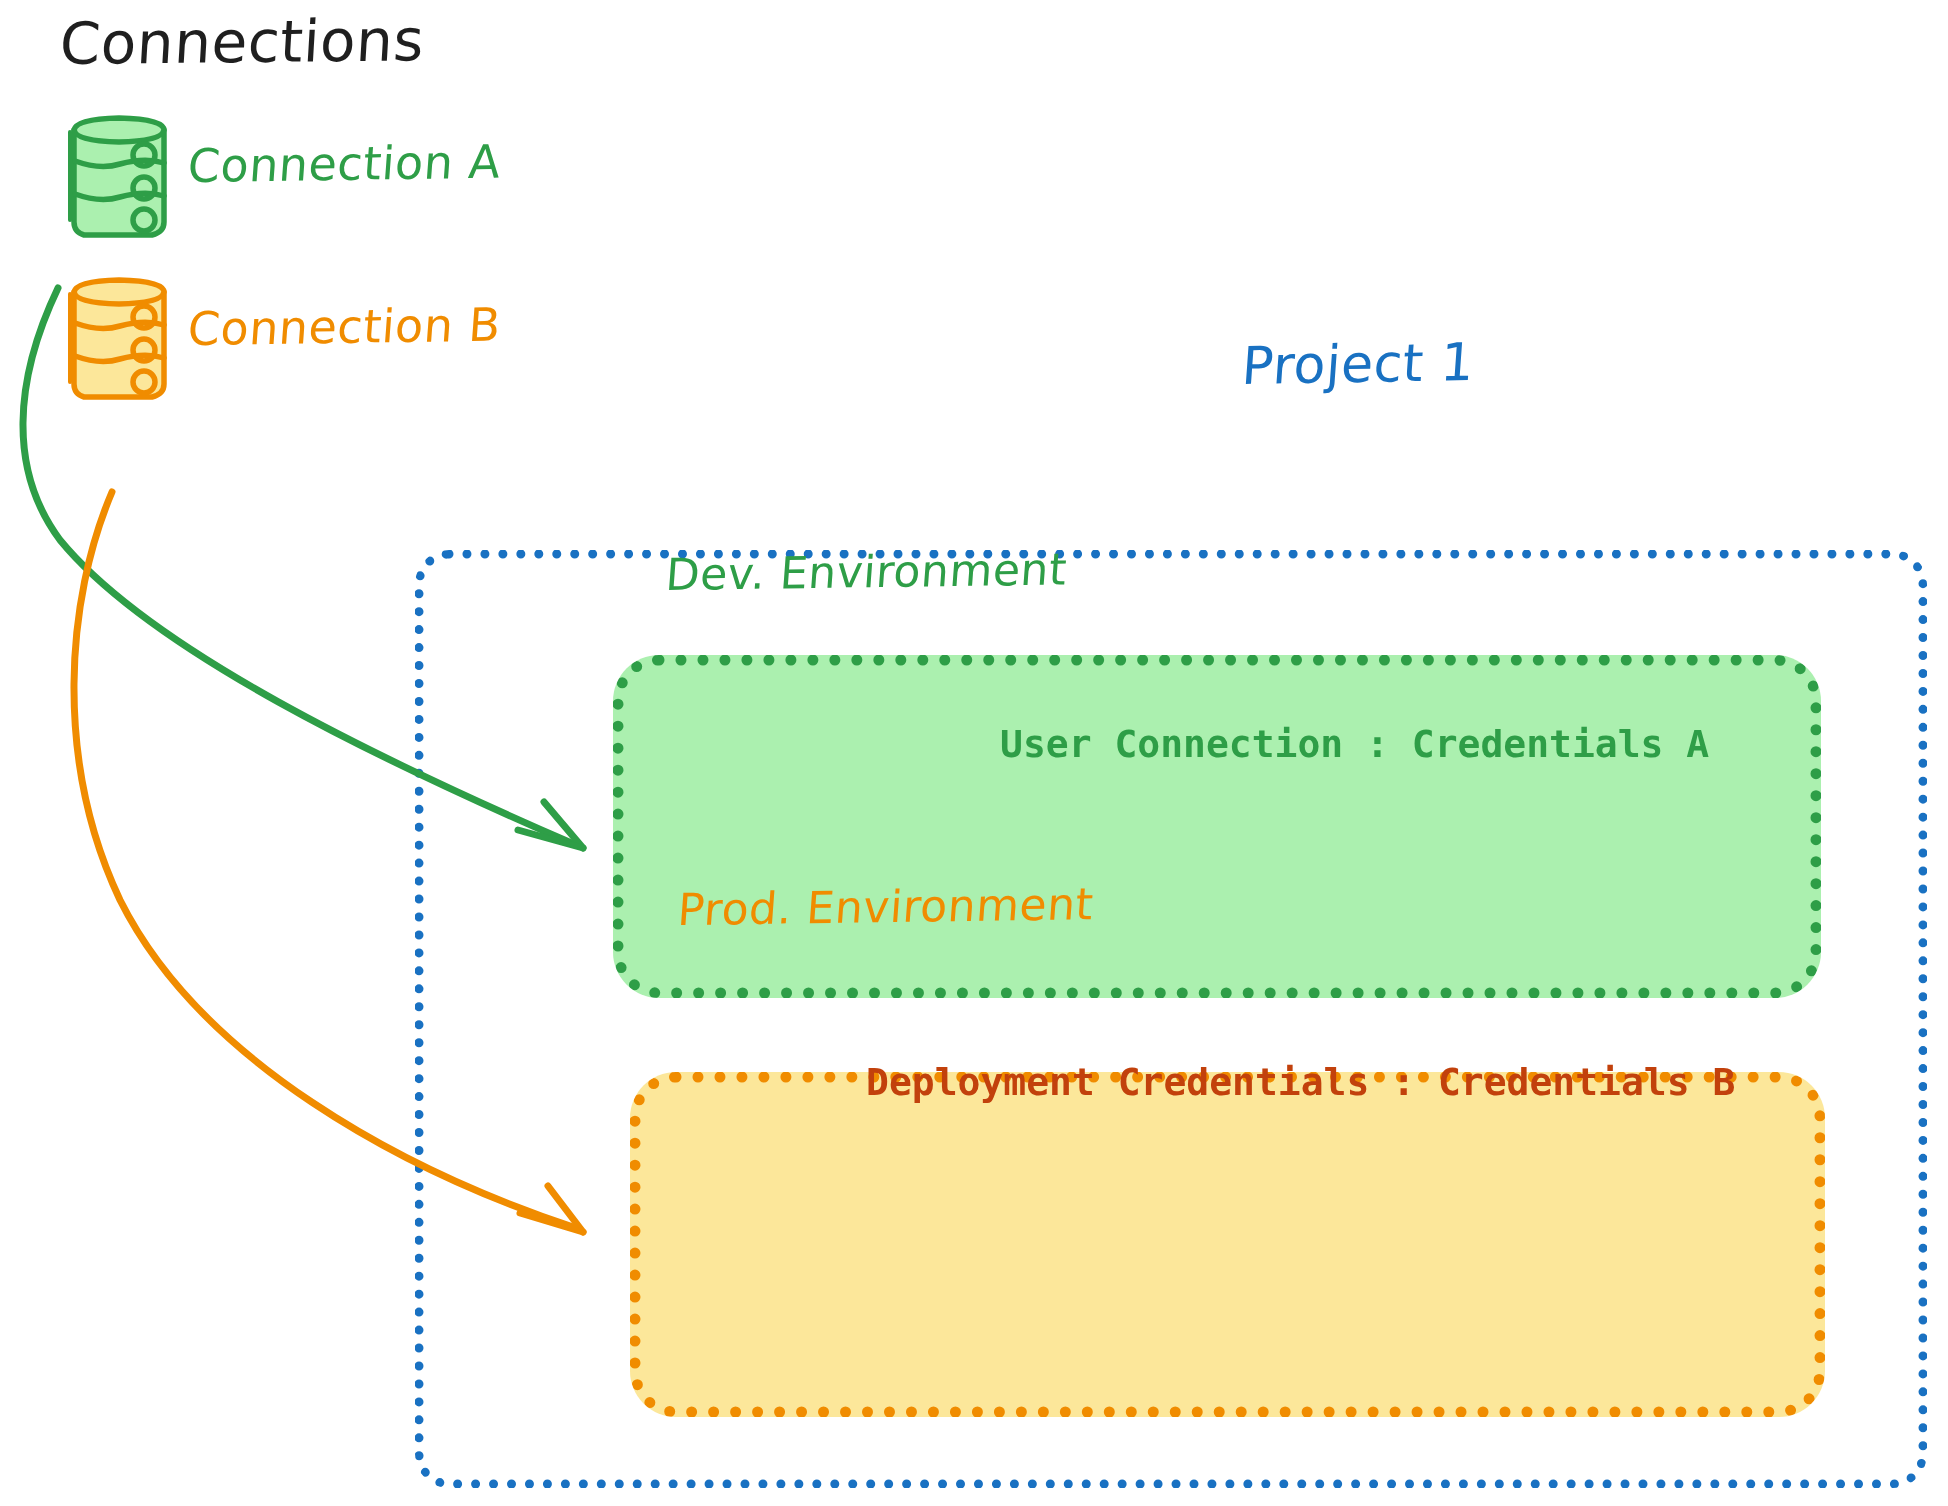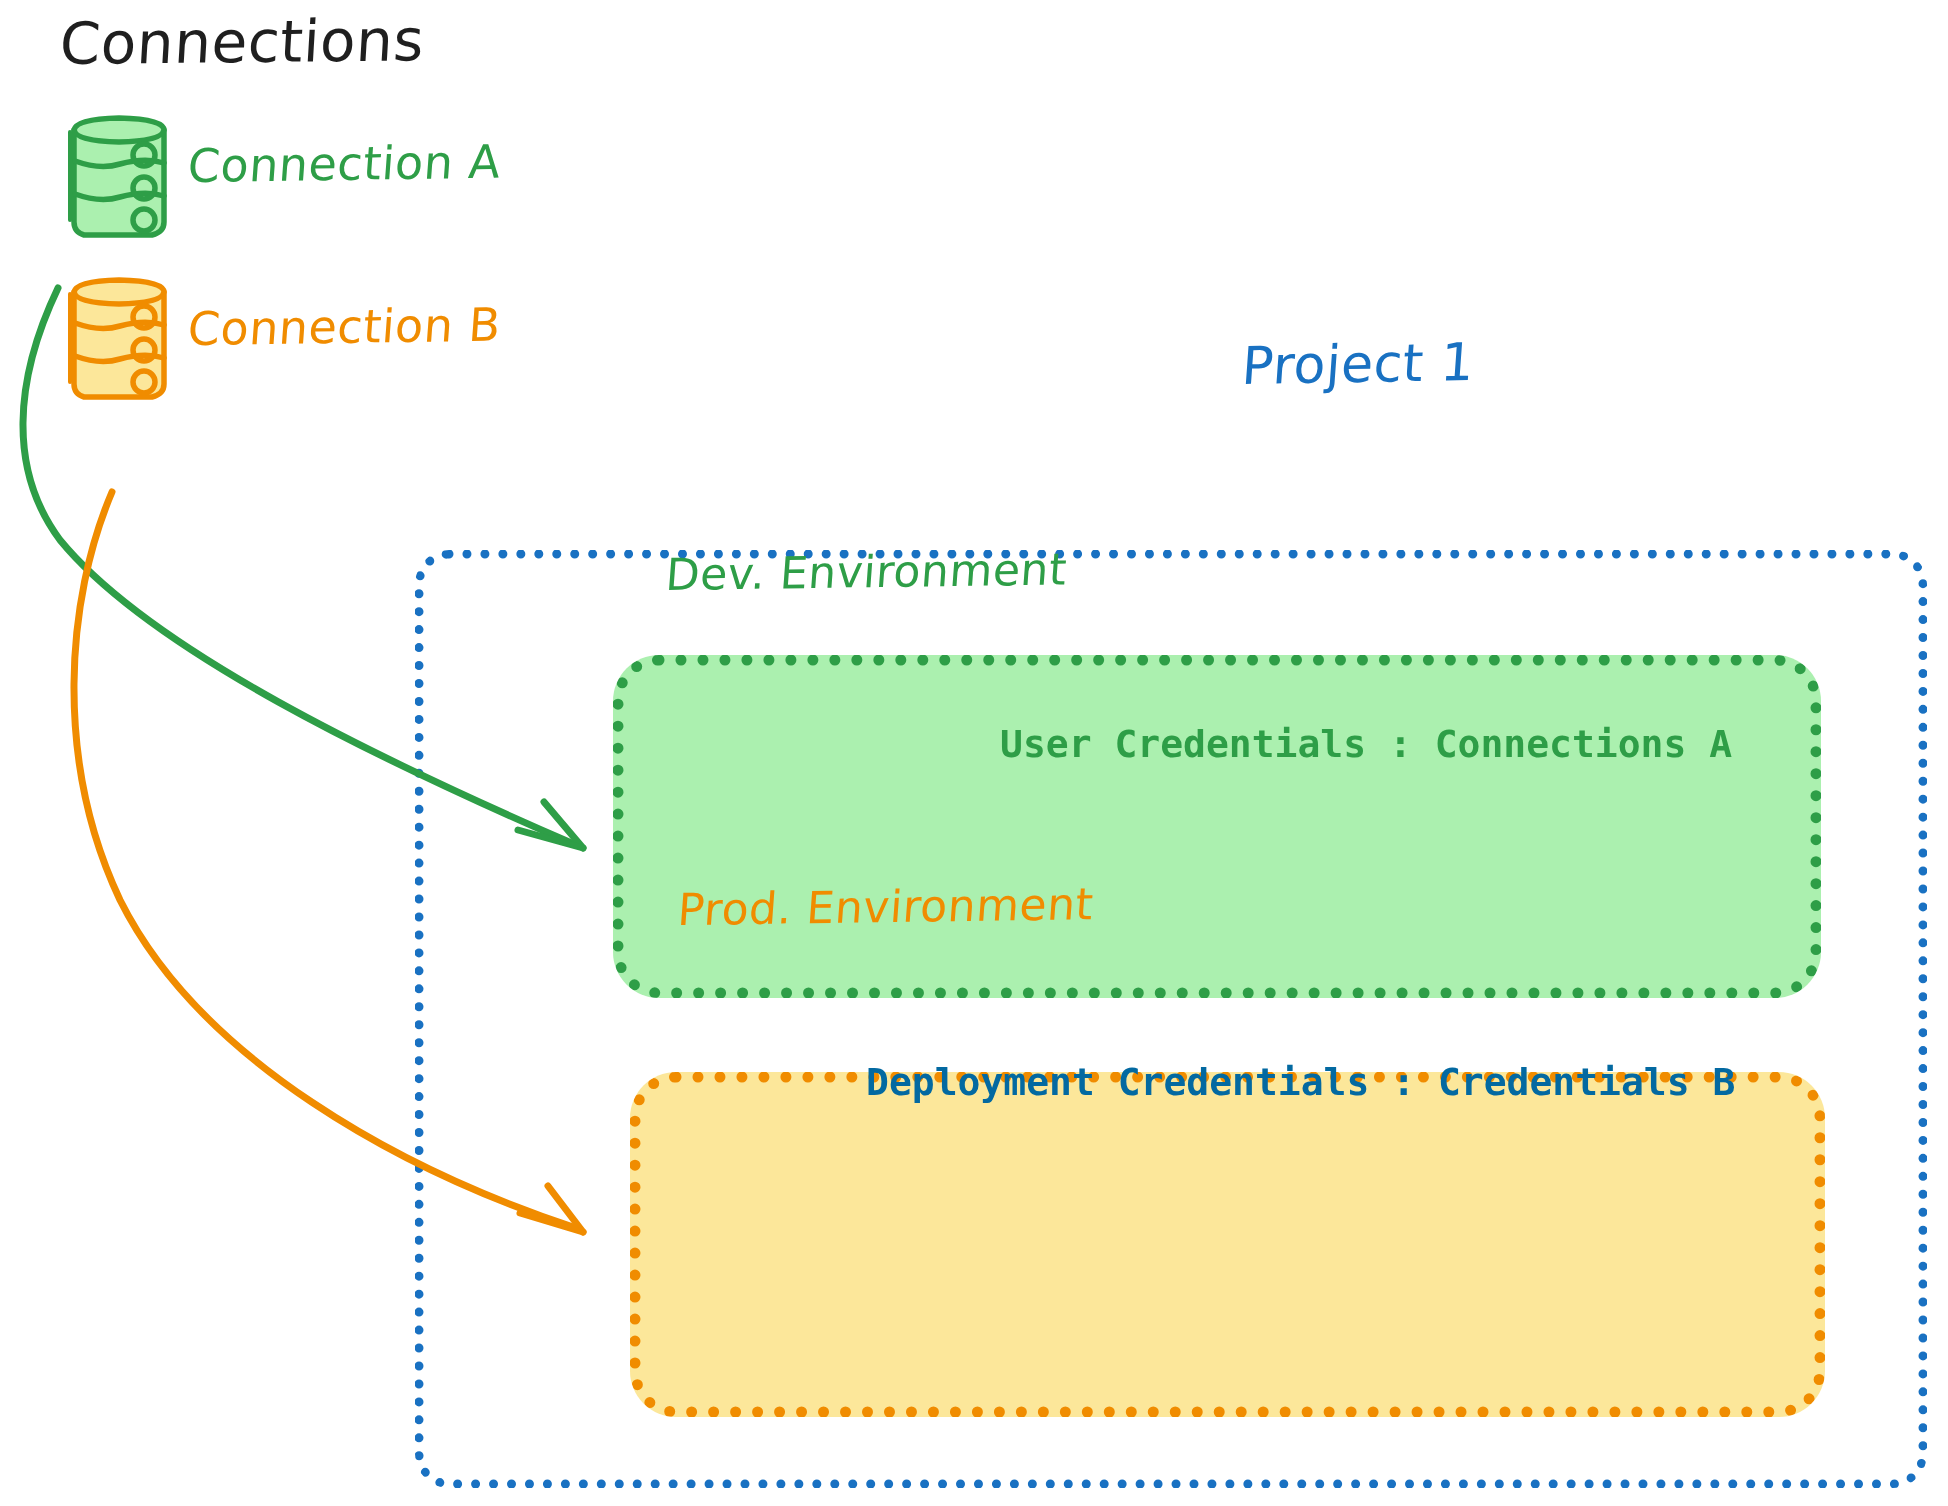--- a/index.html
+++ b/index.html
@@ -87,21 +87,21 @@
   #text-dev-credentials {
     left: 1000px;
     top: 722px;
     font-size: 38px;
     color: #2e9e47;
   }
   #text-prod-credentials {
     left: 866px;
     top: 1060px;
     font-size: 38px;
-    color: #0369a1;
+    color: #c2410c;
   }
 
   
   .env-box {
     position: absolute;
     box-sizing: border-box;
   }
   #box-project {
     left: 415px;
     top: 550px;
@@ -189,19 +189,19 @@
   <div class="hand" id="title-connections">Connections</div>
 
   <div class="hand" id="label-connection-a">Connection A</div>
 
   <div class="hand" id="label-connection-b">Connection B</div>
 
   <div class="hand" id="label-project-1">Project 1</div>
 
   <div class="hand" id="label-dev-env">Dev. Environment</div>
 
-  <div class="mono" id="text-dev-credentials">User Credentials : Connections A</div>
+  <div class="mono" id="text-dev-credentials">User Connection : Credentials A</div>
 
   <div class="hand" id="label-prod-env">Prod. Environment</div>
 
   <div class="mono" id="text-prod-credentials">Deployment Credentials : Credentials B</div>
 
 </div>
 
 </body></html>

